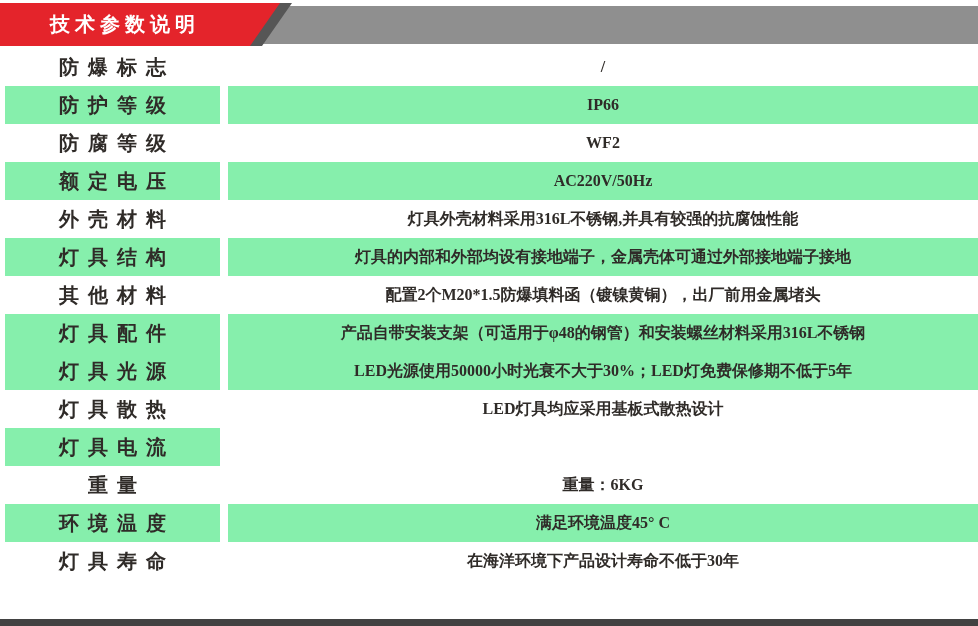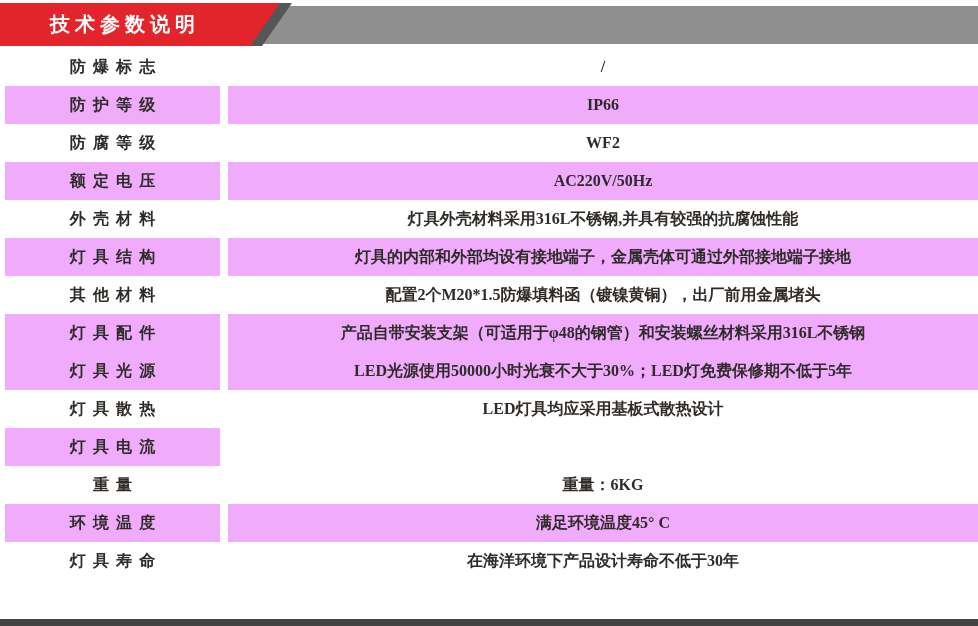--- a/index.html
+++ b/index.html
@@ -80,40 +80,40 @@
     height: 38px;
     align-items: stretch;
   }
   .cell-label {
     width: 215px;
     margin-left: 5px;
     display: flex;
     align-items: center;
     justify-content: center;
     font-weight: bold;
-    font-size: 16px;
+    font-size: 20px;
     color: #2f2b28;
     letter-spacing: 0.45em;
     text-indent: 0.45em;
     flex-shrink: 0;
   }
   .cell-value {
     flex: 1;
     margin-left: 8px;
     display: flex;
     align-items: center;
     justify-content: center;
     font-weight: bold;
     font-size: 16px;
     color: #2f2b28;
     white-space: nowrap;
   }
   .row.shaded .cell-label,
   .row.shaded .cell-value {
-    background: #f0abfc;
+    background: #86efac;
   }
   
   .bottom-bar {
     position: absolute;
     left: 0;
     bottom: 0;
     width: 978px;
     height: 7px;
     background: #424242;
   }

